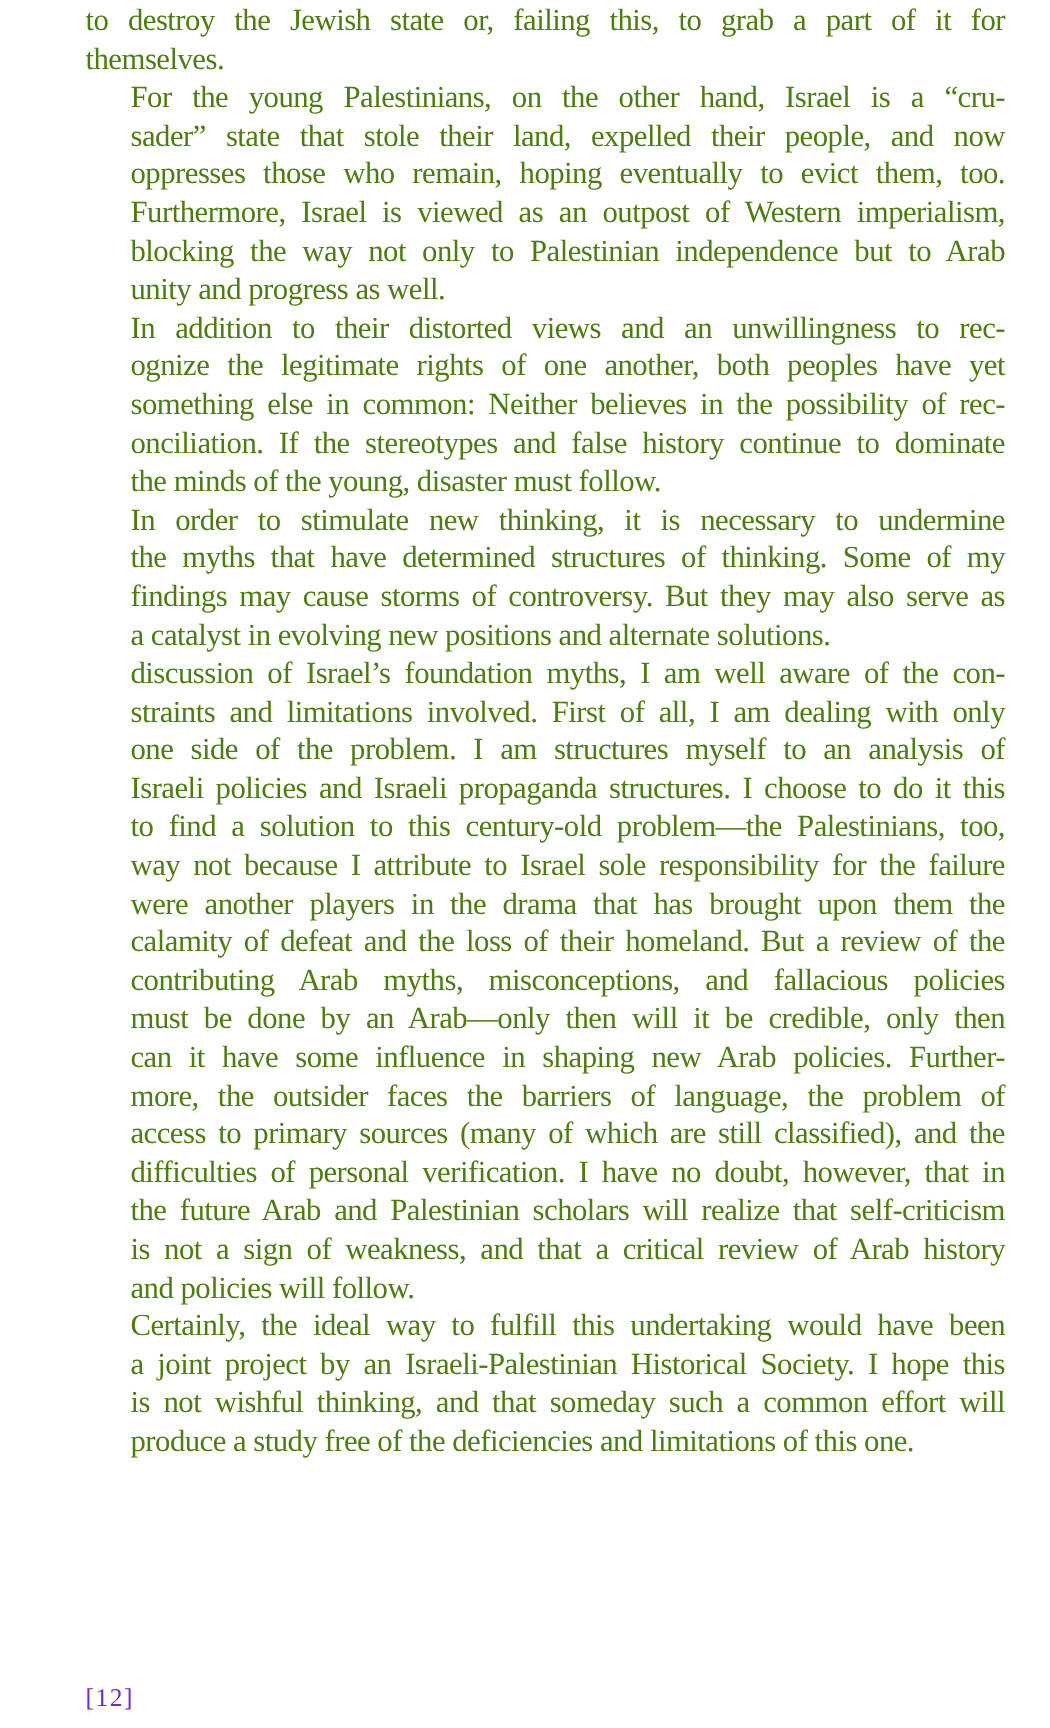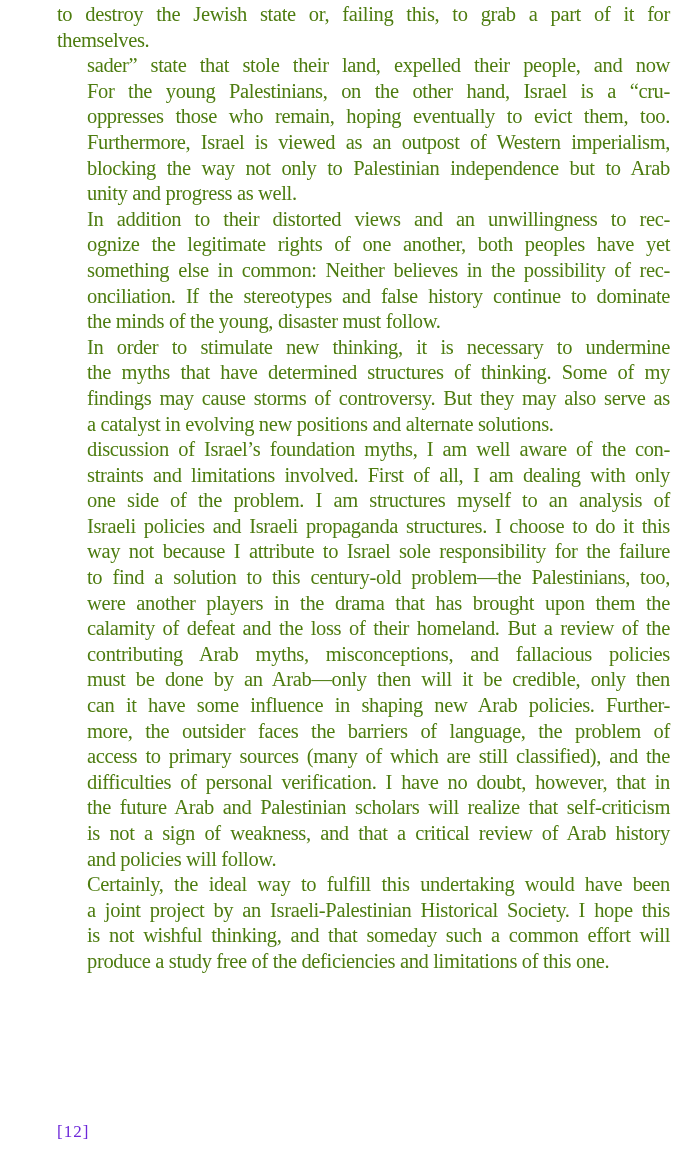--- a/index.html
+++ b/index.html
@@ -37,22 +37,22 @@
   </style>
 </head>
 <body>
 
 <div class="page">
   <p class="cont">
     <span class="line">to destroy the Jewish state or, failing this, to grab a part of it for</span>
     <span class="line last">themselves.</span>
   </p>
   <p>
+    <span class="line">For the young Palestinians, on the other hand, Israel is a “cru-</span>
     <span class="line">sader” state that stole their land, expelled their people, and now</span>
-    <span class="line">For the young Palestinians, on the other hand, Israel is a “cru-</span>
     <span class="line">oppresses those who remain, hoping eventually to evict them, too.</span>
     <span class="line">Furthermore, Israel is viewed as an outpost of Western imperialism,</span>
     <span class="line">blocking the way not only to Palestinian independence but to Arab</span>
     <span class="line last">unity and progress as well.</span>
   </p>
   <p>
     <span class="line">In addition to their distorted views and an unwillingness to rec-</span>
     <span class="line">ognize the legitimate rights of one another, both peoples have yet</span>
     <span class="line">something else in common: Neither believes in the possibility of rec-</span>
     <span class="line">onciliation. If the stereotypes and false history continue to dominate</span>
@@ -62,22 +62,22 @@
     <span class="line">In order to stimulate new thinking, it is necessary to undermine</span>
     <span class="line">the myths that have determined structures of thinking. Some of my</span>
     <span class="line">findings may cause storms of controversy. But they may also serve as</span>
     <span class="line last">a catalyst in evolving new positions and alternate solutions.</span>
   </p>
   <p>
     <span class="line">discussion of Israel’s foundation myths, I am well aware of the con-</span>
     <span class="line">straints and limitations involved. First of all, I am dealing with only</span>
     <span class="line">one side of the problem. I am structures myself to an analysis of</span>
     <span class="line">Israeli policies and Israeli propaganda structures. I choose to do it this</span>
+    <span class="line">to find a solution to this century-old problem—the Palestinians, too,</span>
     <span class="line">way not because I attribute to Israel sole responsibility for the failure</span>
-    <span class="line">to find a solution to this century-old problem—the Palestinians, too,</span>
     <span class="line">were another players in the drama that has brought upon them the</span>
     <span class="line">calamity of defeat and the loss of their homeland. But a review of the</span>
     <span class="line">contributing Arab myths, misconceptions, and fallacious policies</span>
     <span class="line">must be done by an Arab—only then will it be credible, only then</span>
     <span class="line">can it have some influence in shaping new Arab policies. Further-</span>
     <span class="line">more, the outsider faces the barriers of language, the problem of</span>
     <span class="line">access to primary sources (many of which are still classified), and the</span>
     <span class="line">difficulties of personal verification. I have no doubt, however, that in</span>
     <span class="line">the future Arab and Palestinian scholars will realize that self-criticism</span>
     <span class="line">is not a sign of weakness, and that a critical review of Arab history</span>

